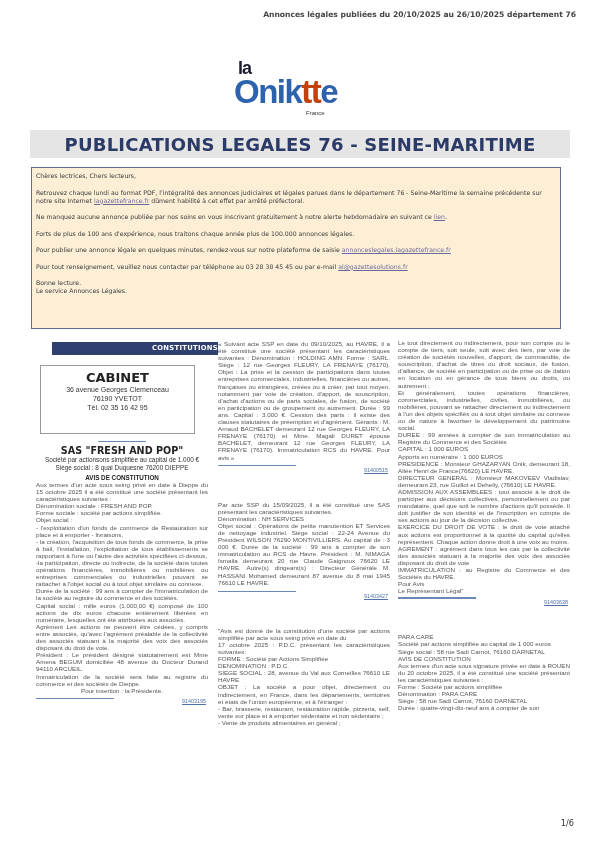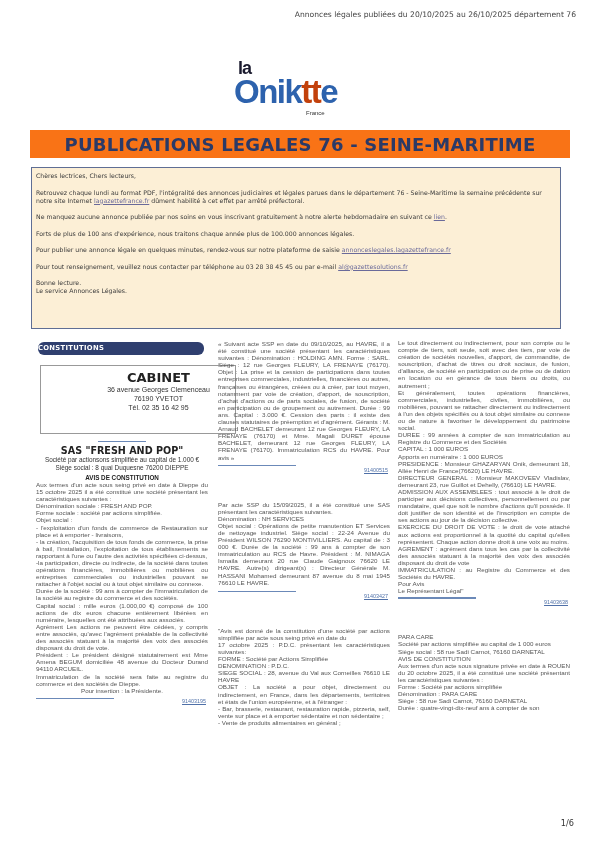--- a/index.html
+++ b/index.html
@@ -1,33 +1,33 @@
 <!DOCTYPE html>
 <html><head>
 <meta charset="utf-8">
 <style>
   html, body { margin:0; padding:0; background:#ffffff; }
   body { width:600px; height:849px; position:relative; overflow:hidden; font-family:"DejaVu Sans", sans-serif; color:#333; }
-  .top-header { position:absolute; right:24px; top:10px; font-size:7.6px; color:#444; }
+  .top-header { position:absolute; right:24px; top:10px; font-size:7.6px; color:#444;font-weight:bold; }
   .logo { position:absolute; left:208px; top:60px; width:150px; height:58px; }
   .logo .la { position:absolute; left:30px; top:-2px; font-family:"Liberation Sans", sans-serif; font-weight:bold; font-size:18px; color:#1a1a2e; letter-spacing:-1px; }
   .logo .gaz { position:absolute; left:26px; top:13px; font-family:"Liberation Sans", sans-serif; font-weight:bold; font-size:33px; color:#2d62ad; letter-spacing:-1.5px; }
   .logo .gaz .tt { color:#c2410c; }
   .logo .fr { position:absolute; left:98px; top:50px; font-family:"Liberation Sans", sans-serif; font-size:6px; color:#333; }
-  .title-band { position:absolute; left:30px; top:130px; width:540px; height:28px; background:#f97316; text-align:center; }
+  .title-band { position:absolute; left:30px; top:130px; width:540px; height:28px; background:#e5e5e5; text-align:center; }
   .title-band h1 { margin:0; font-family:"DejaVu Sans", sans-serif; font-weight:bold; font-size:18px; color:#2b3a67; line-height:29px; letter-spacing:0.2px; }
   .intro-box { position:absolute; left:31px; top:167px; width:530px; height:162px; background:#fcefd6; border:1.5px solid #5f6e94; padding:4px 3px 0 4px; box-sizing:border-box; font-size:6.2px; line-height:8.2px; color:#3a3a3a; }
   .intro-box p { margin:0 0 8.3px 0; }
   .intro-box a { color:#6a6a9a; text-decoration:underline; }
   .col { position:absolute; top:342px; width:172px; font-family:"Liberation Sans", sans-serif; font-size:6.25px; line-height:7.1px; color:#555; text-align:justify; }
   .col1 { left:36px; }
   .col2 { left:218px; top:340px; }
   .col3 { left:398px; top:339px; }
-  .section-band { background:#2f3f6f; color:#fff; text-align:left; font-family:"DejaVu Sans", sans-serif; font-weight:bold; font-size:6.8px; height:13px; line-height:13px; width:166px; margin-left:2px; letter-spacing:0.3px;border-radius:6px; }
-  .cab-box { margin:10px 0 0 4px; width:153px; height:67px; border:1px solid #999; text-align:center; color:#222;padding-left:41px; }
+  .section-band { background:#2f3f6f; color:#fff; text-align:right; font-family:"DejaVu Sans", sans-serif; font-weight:bold; font-size:6.8px; height:13px; line-height:13px; width:166px; margin-left:16px; letter-spacing:0.3px; }
+  .cab-box { margin:10px 0 0 4px; width:153px; height:67px; border:1px solid #999; text-align:center; color:#222; }
   .cab-box .c1 { font-family:"DejaVu Sans", sans-serif; font-weight:bold; font-size:13px; line-height:15px; margin-top:4px; }
   .cab-box .c2 { font-family:"DejaVu Sans", sans-serif; font-weight:bold; font-size:22px; line-height:22px; letter-spacing:6px; margin-left:6px; }
   .cab-box .c3 { font-family:"Liberation Sans", sans-serif; font-size:7px; line-height:9px; color:#333; }
   .sep { width:48px; height:1.3px; background:#6b89b8; margin:7px auto 3px auto; }
   .sep-left { width:78px; height:1.5px; background:#6b89b8; margin:4px 0 0 0; }
   .center { text-align:center; }
   .h-sas { font-family:"DejaVu Sans", sans-serif; font-weight:bold; font-size:9.6px; line-height:11px; color:#222; text-align:center; }
   .sub { text-align:center; color:#333; font-size:6.4px; line-height:7.3px; }
   .avis { text-align:center; font-weight:bold; color:#222; font-size:6.3px; margin:3px 0 0 0; }
   .ref-row { position:relative; height:9px; }

